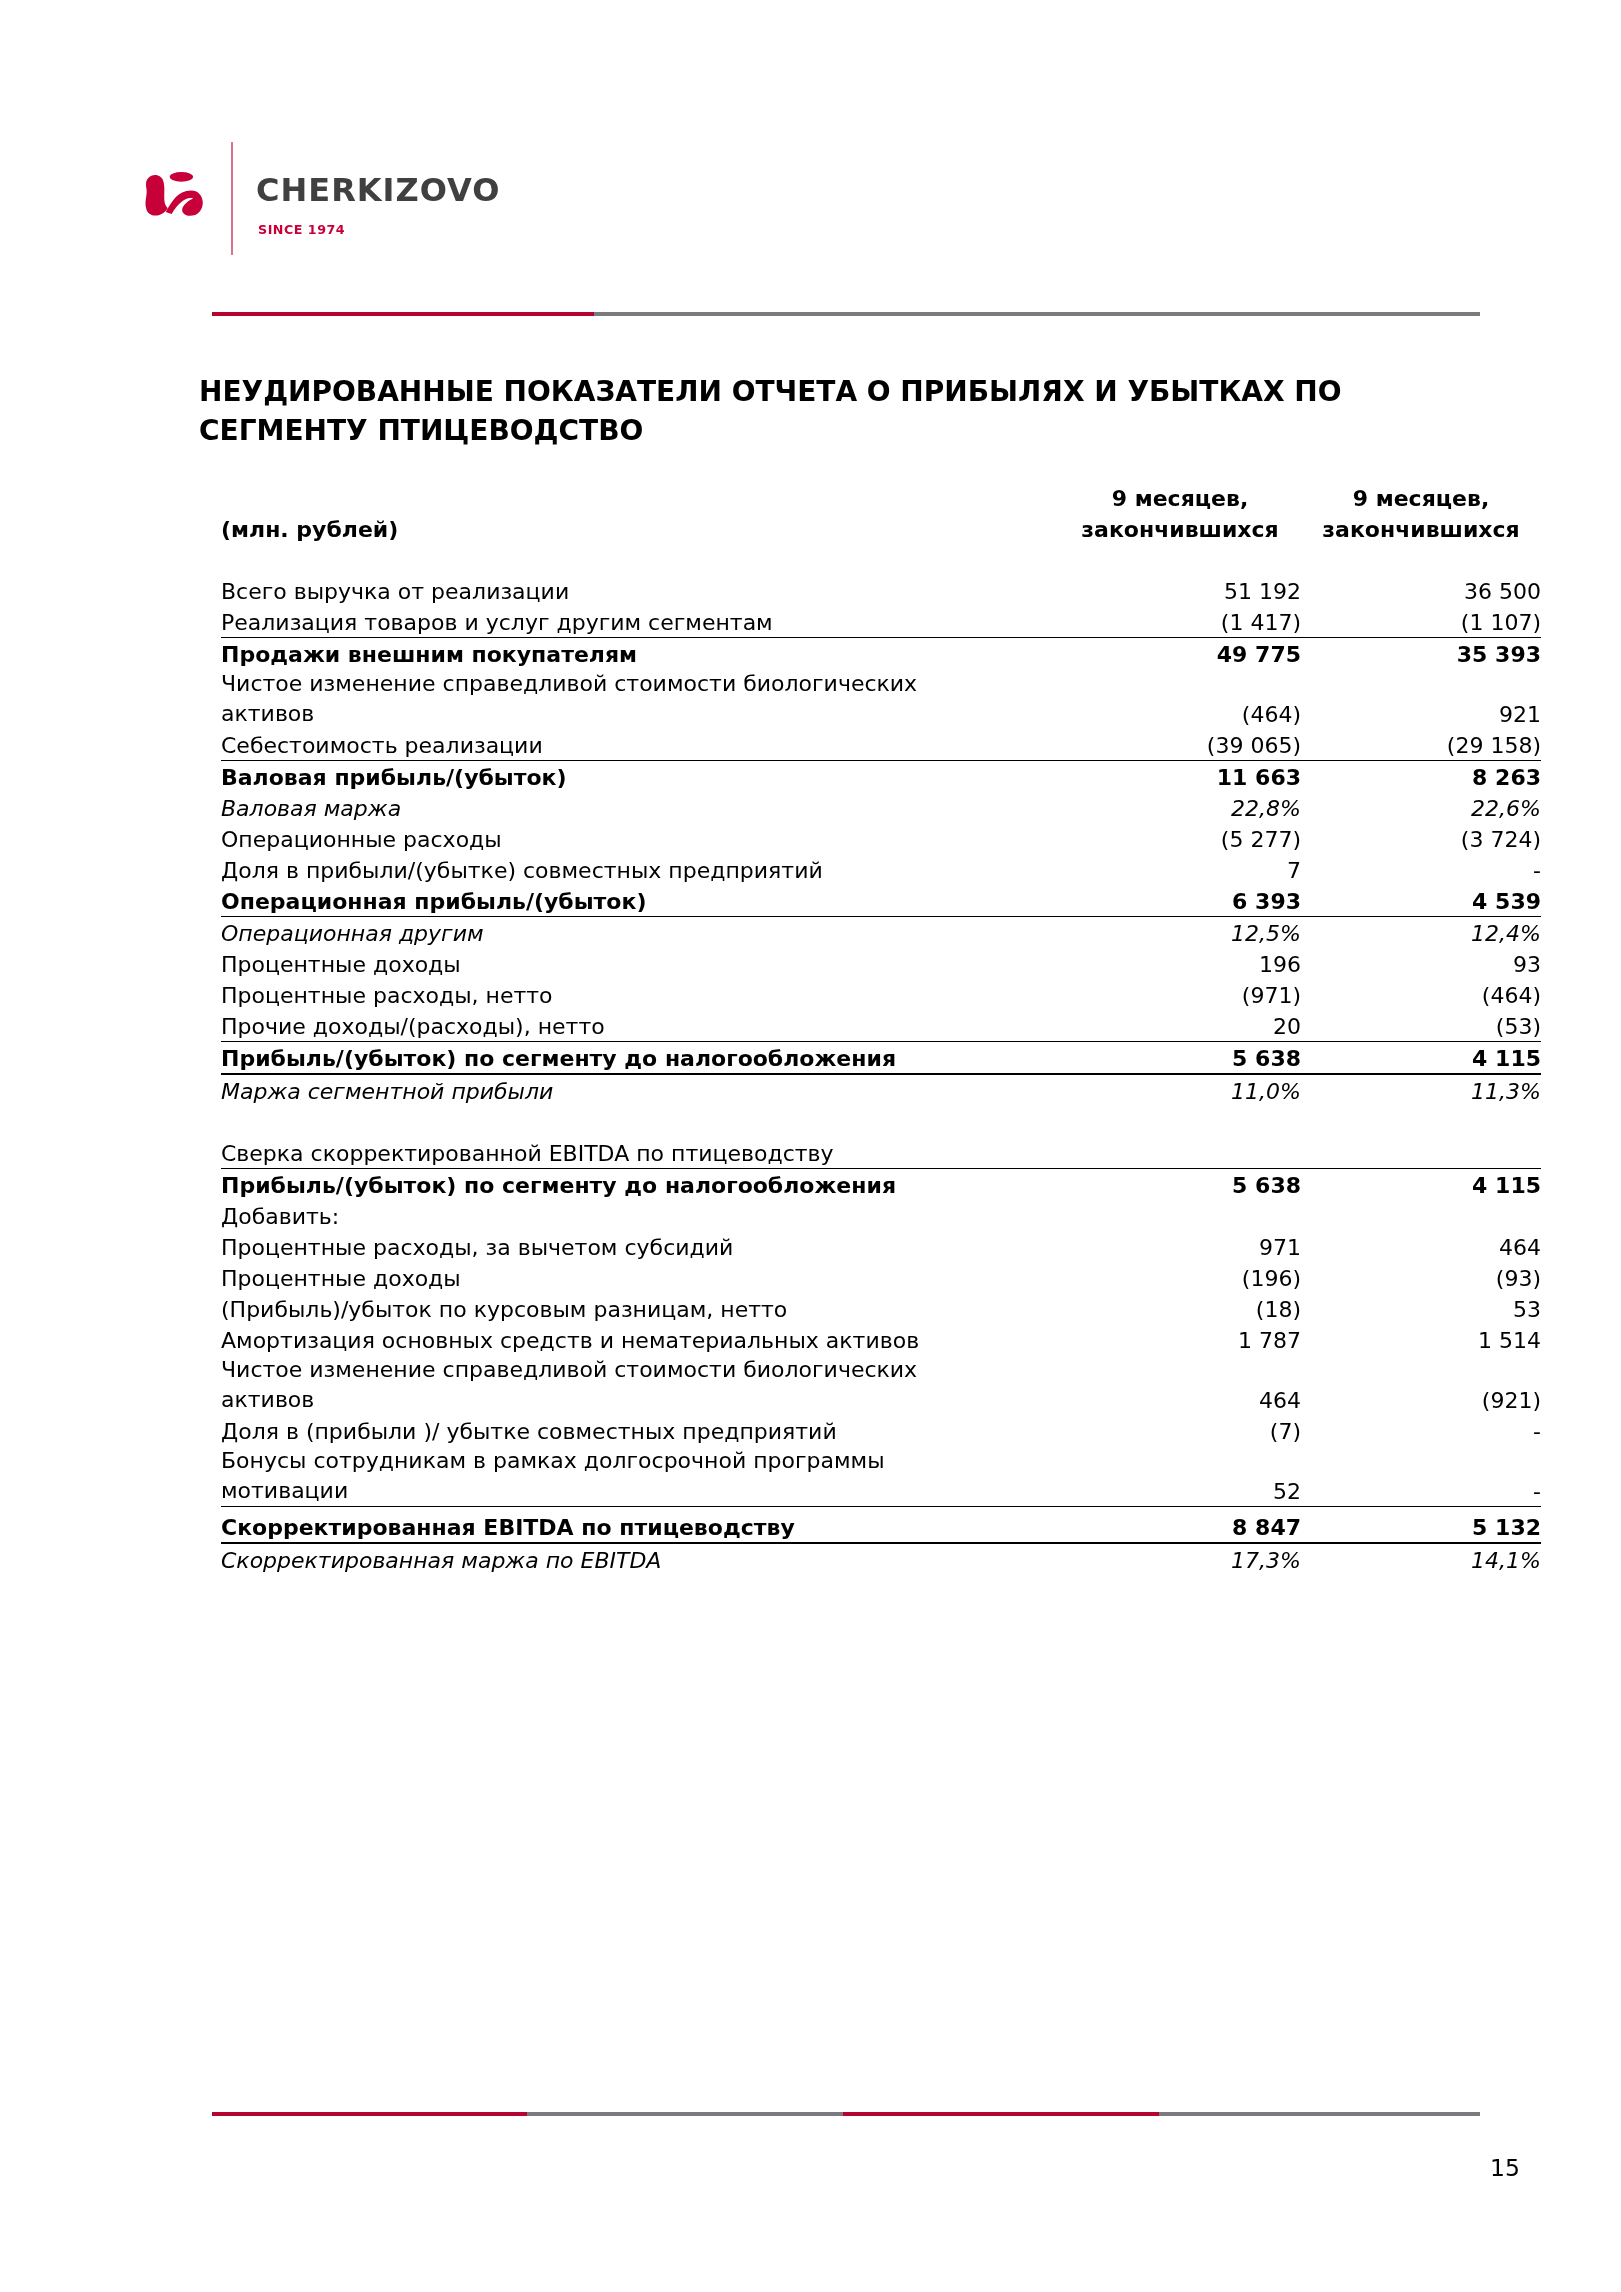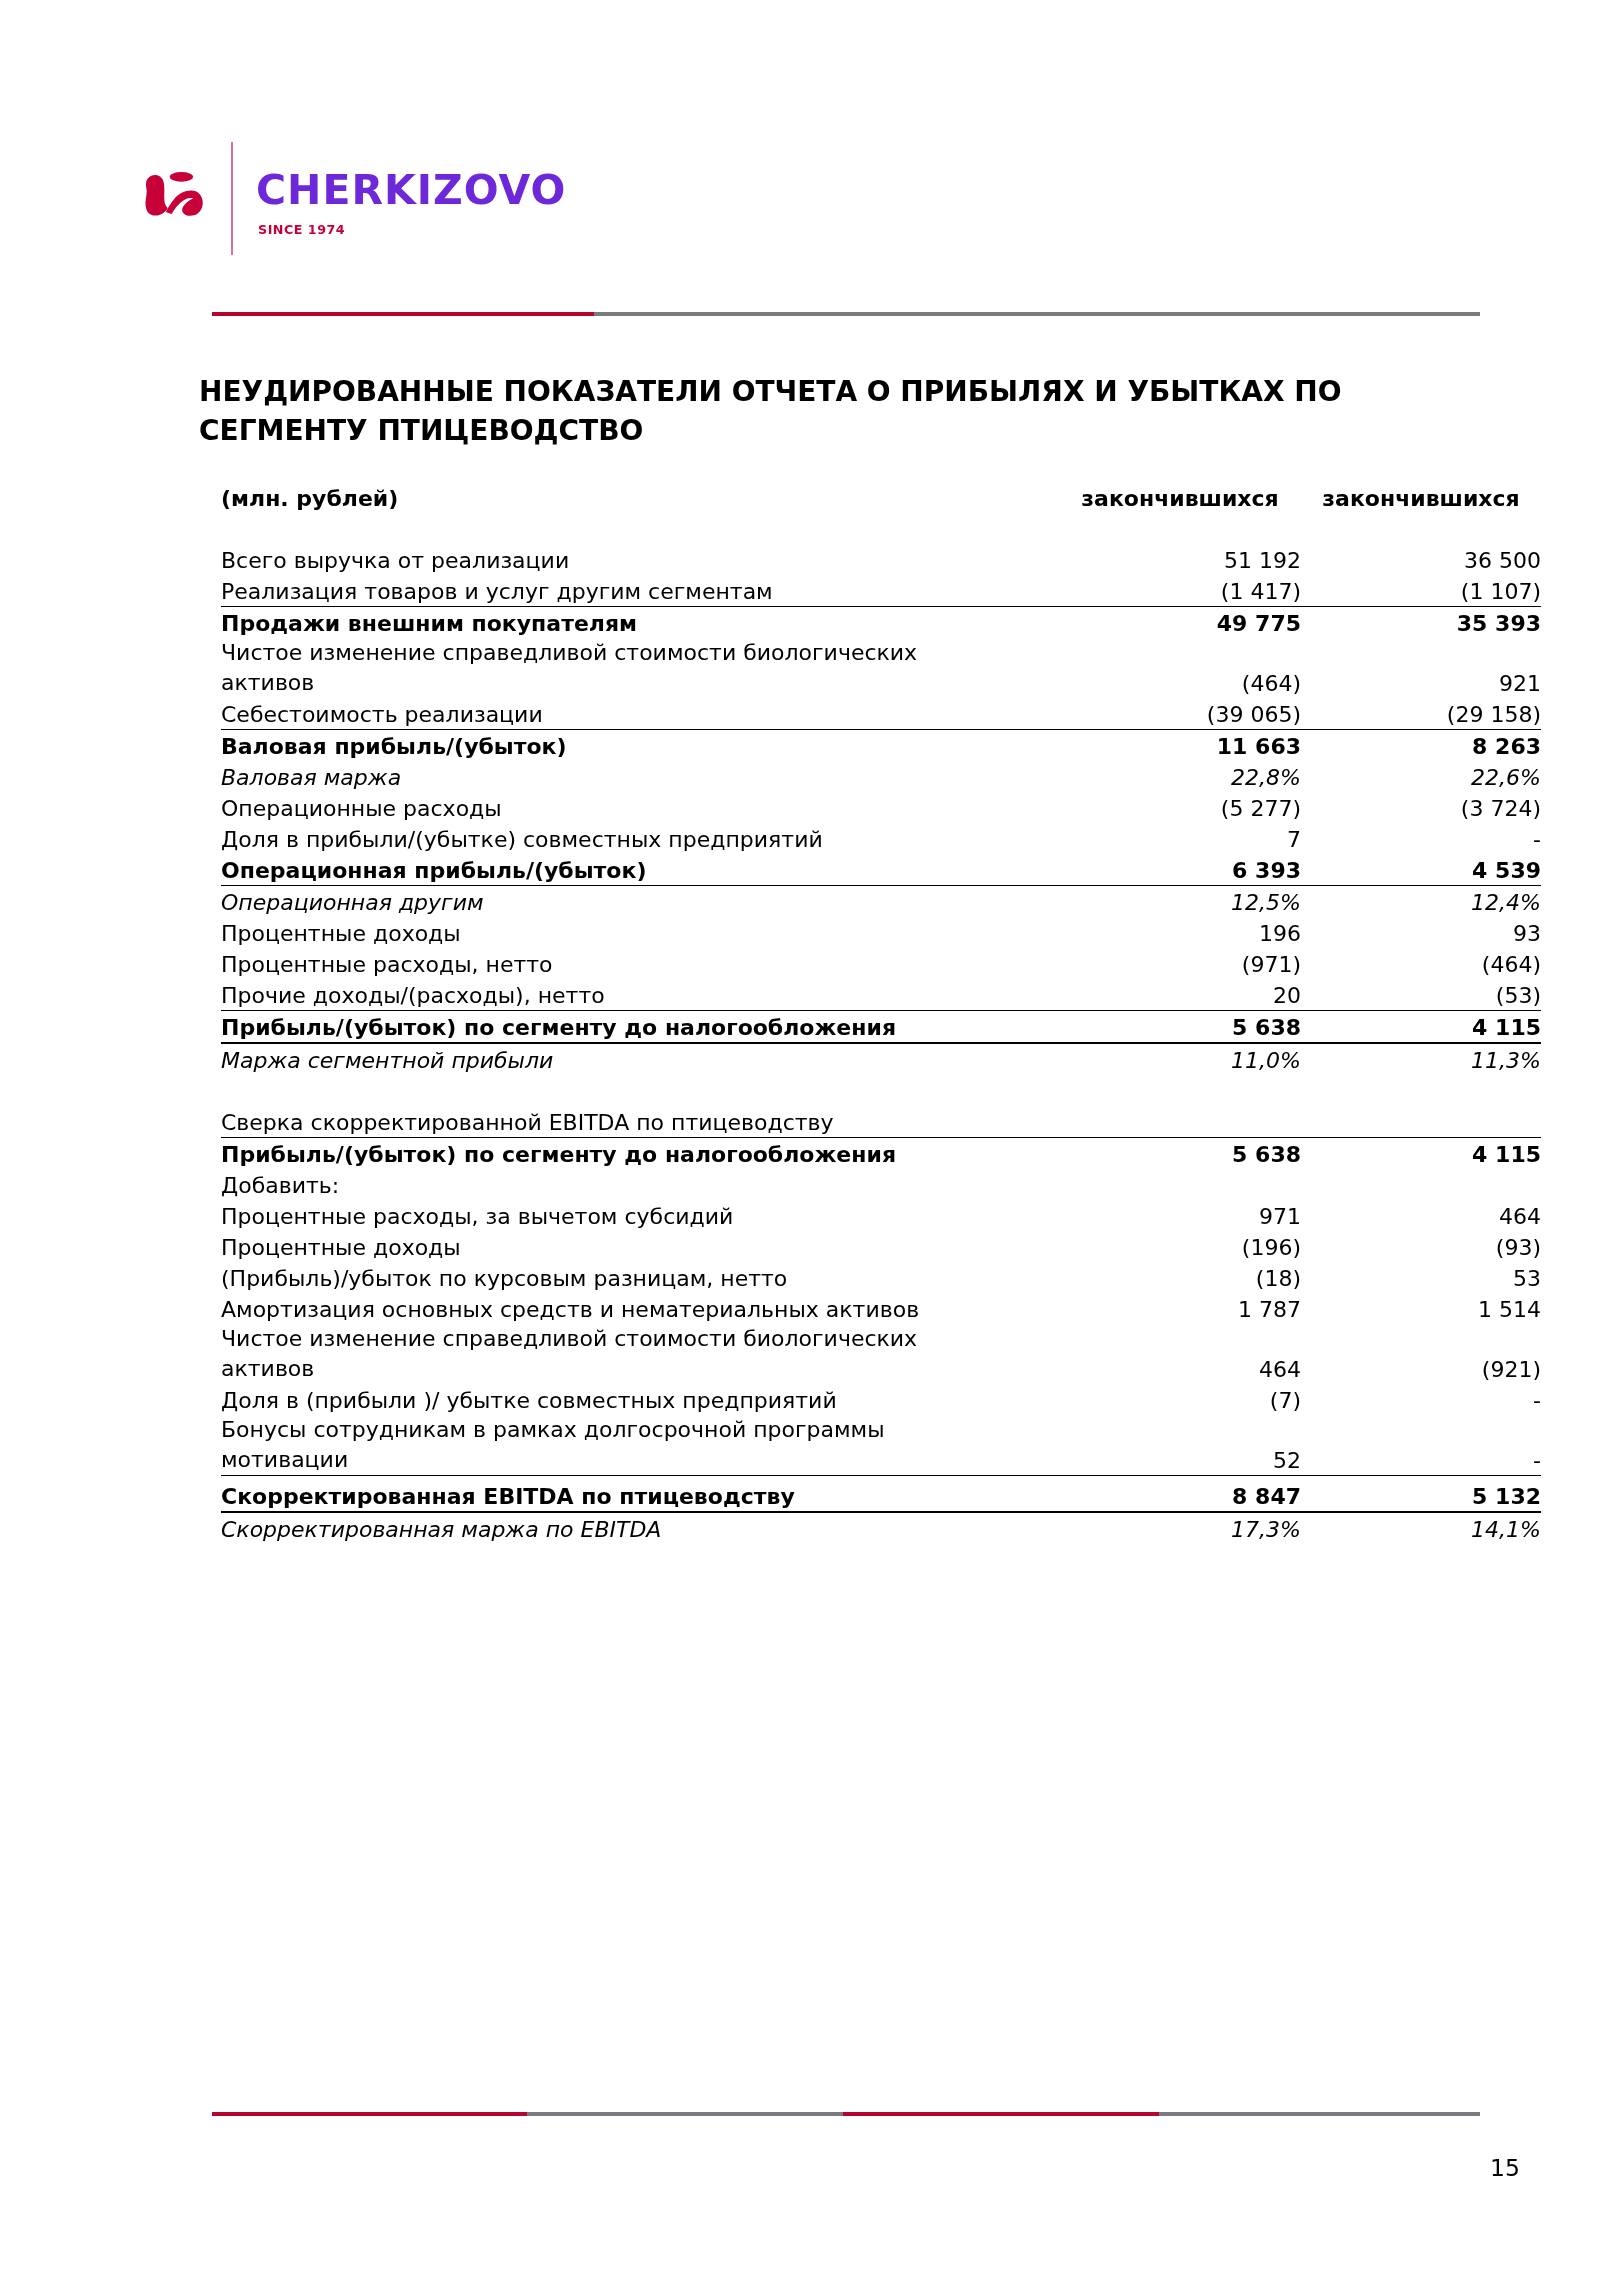--- a/index.html
+++ b/index.html
@@ -2,21 +2,21 @@
 <html><head>
 <meta charset="utf-8">
 <style>
   html, body { margin:0; padding:0; background:#ffffff; }
   body { width:1621px; height:2293px; position:relative; overflow:hidden;
          font-family:"DejaVu Sans", sans-serif; color:#000; }
   .logo { position:absolute; left:142px; top:142px; width:510px; height:118px; }
   .logo-mark { position:absolute; left:0; top:27.4px; width:69px; height:49px; }
   .logo-divider { position:absolute; left:89px; top:0; width:2px; height:113px; background:#d9738e; }
   .logo-name { position:absolute; left:114px; top:23.5px; font-family:"DejaVu Sans", sans-serif; font-weight:bold;
-               font-size:41px; letter-spacing:1px; color:#6d28d9; line-height:49px; }
+               font-size:32px; letter-spacing:1px; color:#404040; line-height:49px; }
   .logo-since { position:absolute; left:116px; top:80px; font-weight:bold; font-size:12.7px; color:#c8003a; letter-spacing:0.5px; }
   .bar { position:absolute; height:3.9px; }
   .title { position:absolute; left:199px; top:372px; width:1274px; font-weight:bold; font-size:28px; line-height:39px; }
   table.fin { position:absolute; left:221px; top:482px; width:1320px; border-collapse:collapse; font-size:22px; }
   table.fin td { padding:0; height:31px; line-height:29px; vertical-align:bottom; white-space:nowrap; }
   table.fin td.lbl { width:838px; }
   table.fin td.v1 { width:242px; text-align:right; padding-right:0; }
   table.fin td.v2 { width:240px; text-align:right; }
   .hdr td { font-weight:bold; vertical-align:bottom; line-height:31px; height:auto; }
   .hdr td.h1, .hdr td.h2 { text-align:center !important; }
@@ -48,20 +48,25 @@
 <div class="bar" style="left:594px; top:312px; width:886px; background:#7a7a7f;"></div>
 
 <div class="title">
   <div>НЕУДИРОВАННЫЕ ПОКАЗАТЕЛИ ОТЧЕТА О ПРИБЫЛЯХ И УБЫТКАХ ПО</div>
   <div>СЕГМЕНТУ ПТИЦЕВОДСТВО</div>
 </div>
 
 <table class="fin">
   <tbody>
     <tr class="hdr">
+      <td class="lbl"></td>
+      <td class="v1 h1">9 месяцев,</td>
+      <td class="v2 h2">9 месяцев,</td>
+    </tr>
+    <tr class="hdr">
       <td class="lbl">(млн. рублей)</td>
       <td class="v1 h1">закончившихся</td>
       <td class="v2 h2">закончившихся</td>
     </tr>
     <tr class="gap">
         <td colspan="3"></td>
       </tr>
 
     <tr>
       <td class="lbl">Всего выручка от реализации</td>

